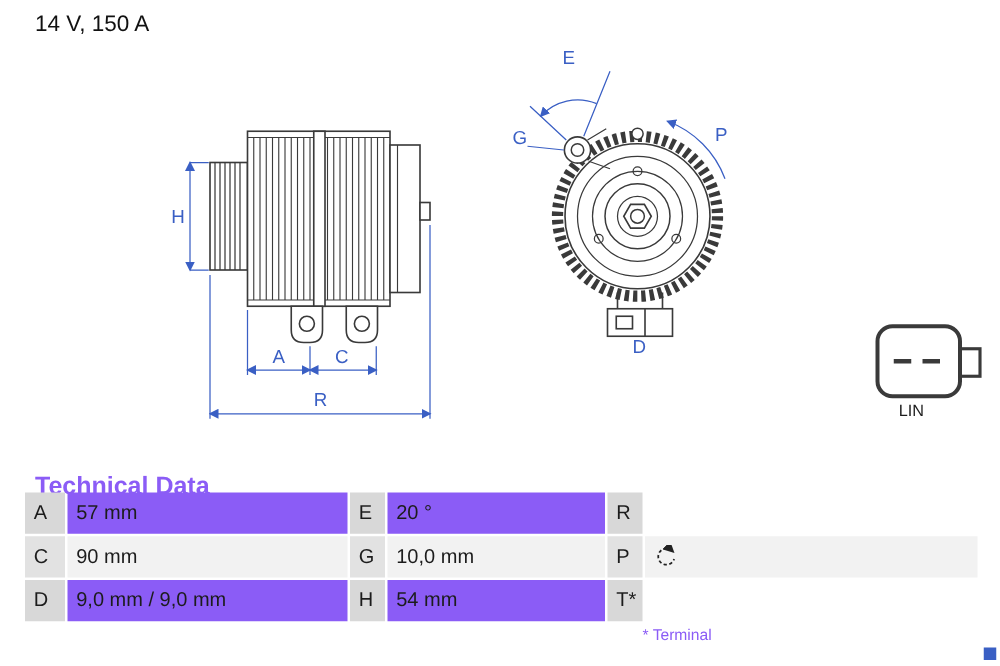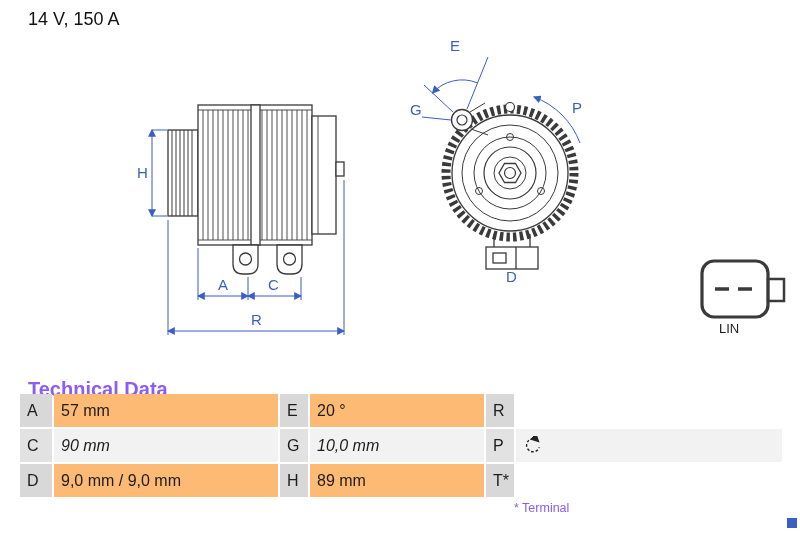--- a/index.html
+++ b/index.html
@@ -15,22 +15,22 @@
   .side-view{position:absolute;left:135px;top:88px;}
   .front-view{position:absolute;left:398px;top:35px;}
   .connector{position:absolute;left:695px;top:255px;}
 
   .tech-title{position:absolute;left:28px;top:362px;font-size:20px;font-weight:bold;color:#8b5cf6;margin-top:16px;}
 
   .tech-table{position:absolute;left:20px;top:394px;width:762px;}
   .t-row{display:grid;grid-template-columns:32px 224px 28px 174px 28px 266px;gap:2px;margin-bottom:2px;}
   .cell{height:33px;display:flex;align-items:center;padding-left:7px;box-sizing:border-box;
         font-size:16px;color:#1c1c1c;}
-  .row-a .lbl{background:#d8d8d8;} .row-a .val{background:#fdba74;}
-  .row-b .lbl{background:#e2e2e2;} .row-b .val{background:#f2f2f2;font-style:italic;}
+  .row-a .lbl{background:#d8d8d8;} .row-a .val{background:#8b5cf6;}
+  .row-b .lbl{background:#e2e2e2;} .row-b .val{background:#f2f2f2;}
 
   .footnote{position:absolute;left:514px;top:501px;font-size:12.5px;color:#8b5cf6;}
   .corner-marker{position:absolute;left:787px;top:518px;width:10px;height:10px;background:#3a5fc4;}
 </style>
 </head>
 <body>
 
 <div class="page">
 
   <div class="spec-title">14 V, 150 A</div>
@@ -161,21 +161,21 @@
           </defs>
           <path d="M14.6 4.6A6.5 6.5 0 1 0 16.3 11.2" fill="none" stroke="#222" stroke-width="1.4" stroke-dasharray="2.6 2" marker-start="url(#abr)"></path>
         </svg>
         <span></span>
       </div>
     </div>
     <div class="t-row row-a">
       <div class="cell lbl">D</div>
       <div class="cell val">9,0 mm / 9,0 mm</div>
       <div class="cell lbl">H</div>
-      <div class="cell val">89 mm</div>
+      <div class="cell val">54 mm</div>
       <div class="cell lbl">T*</div>
     </div>
   </div>
 
   <div class="footnote">* Terminal</div>
 
   <div class="corner-marker"></div>
 
 </div>
 

